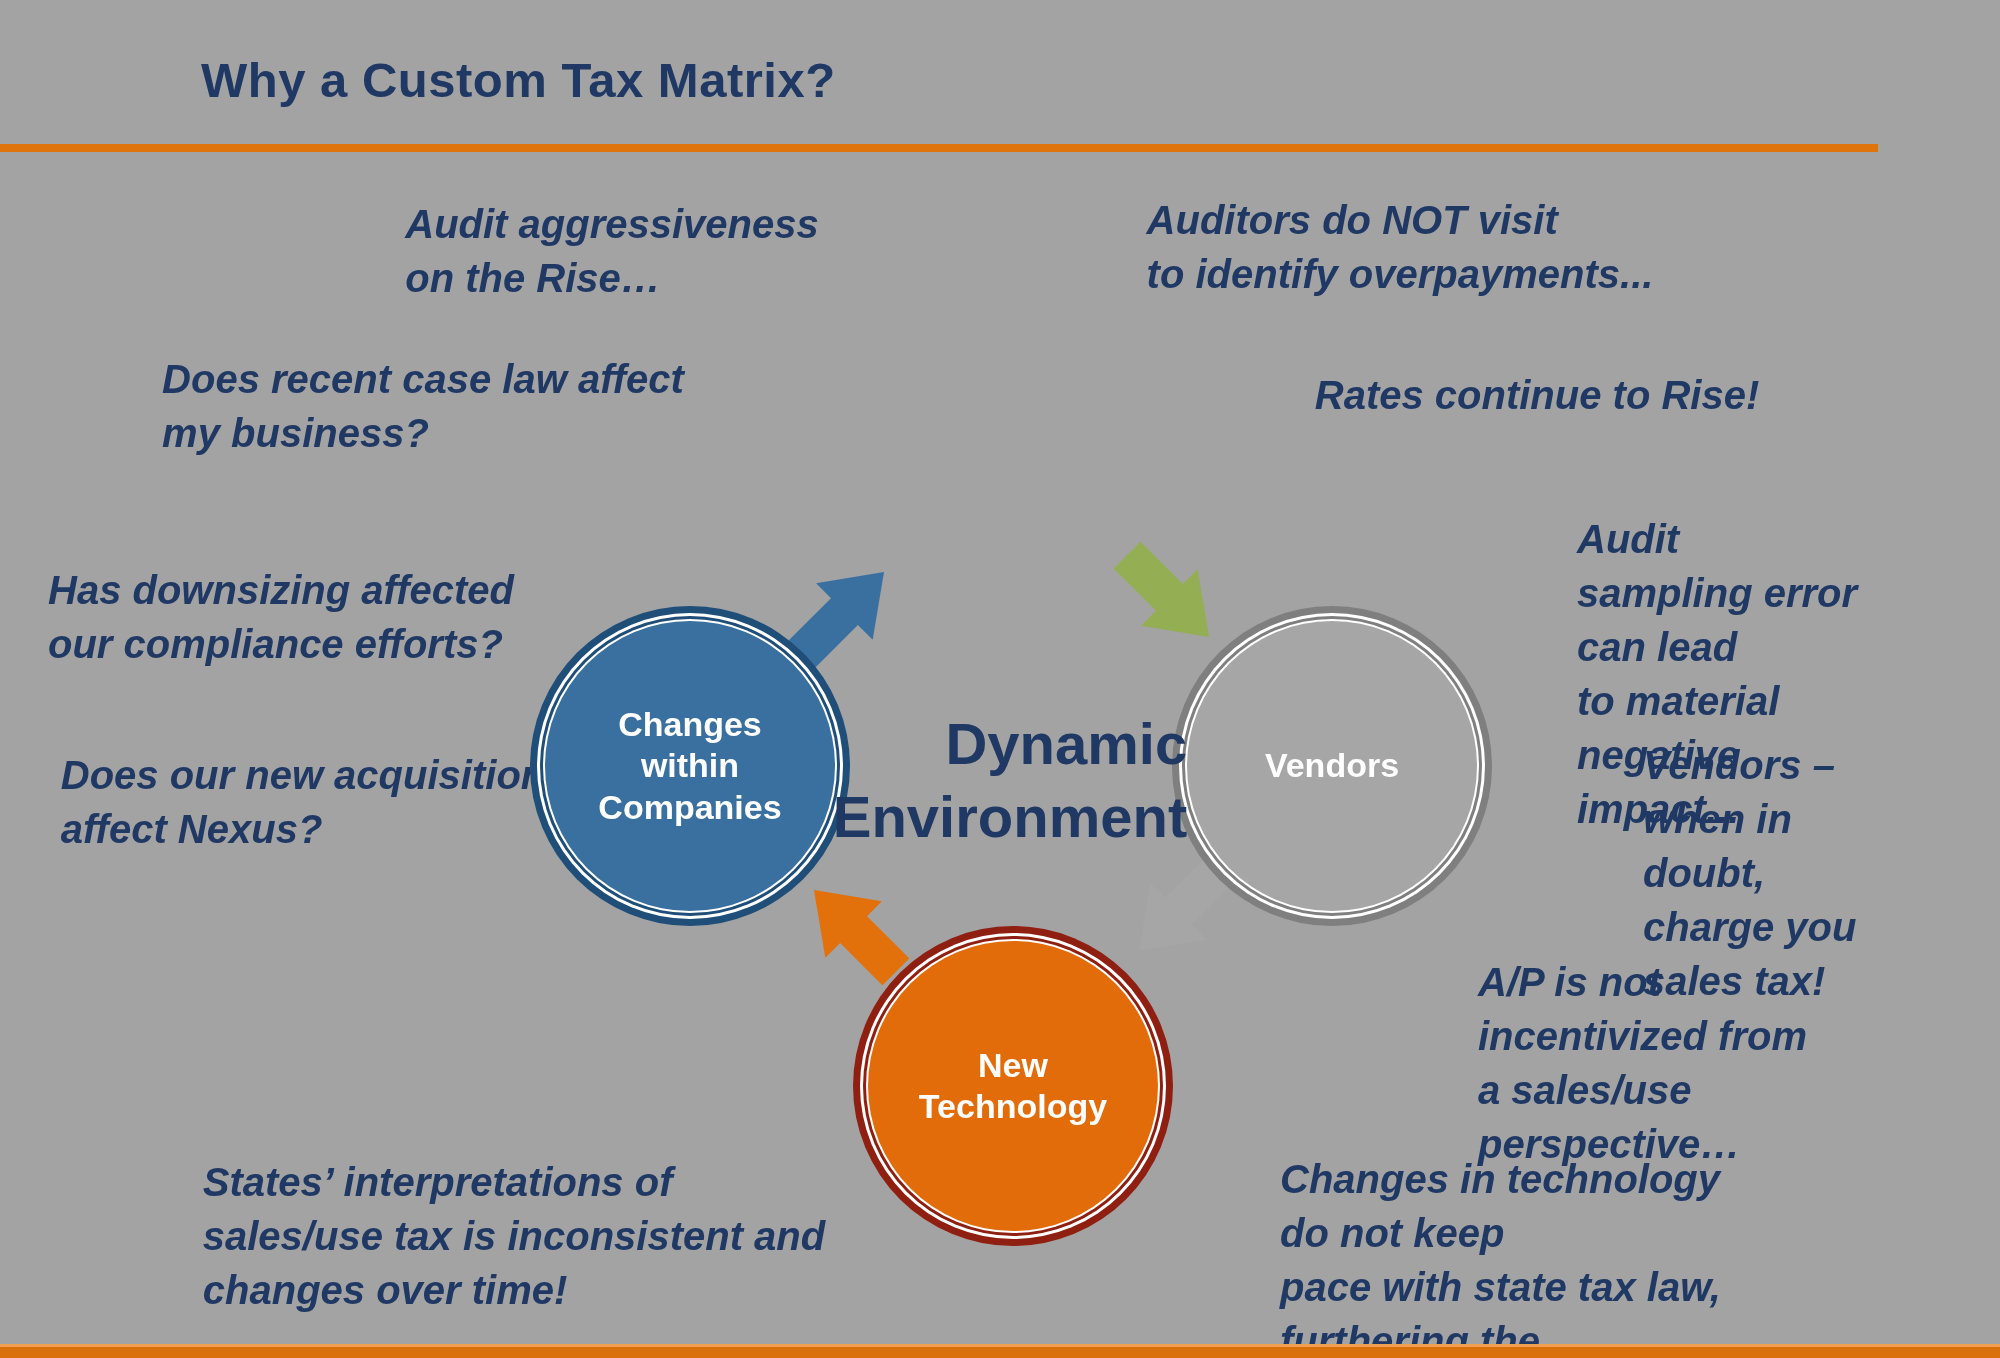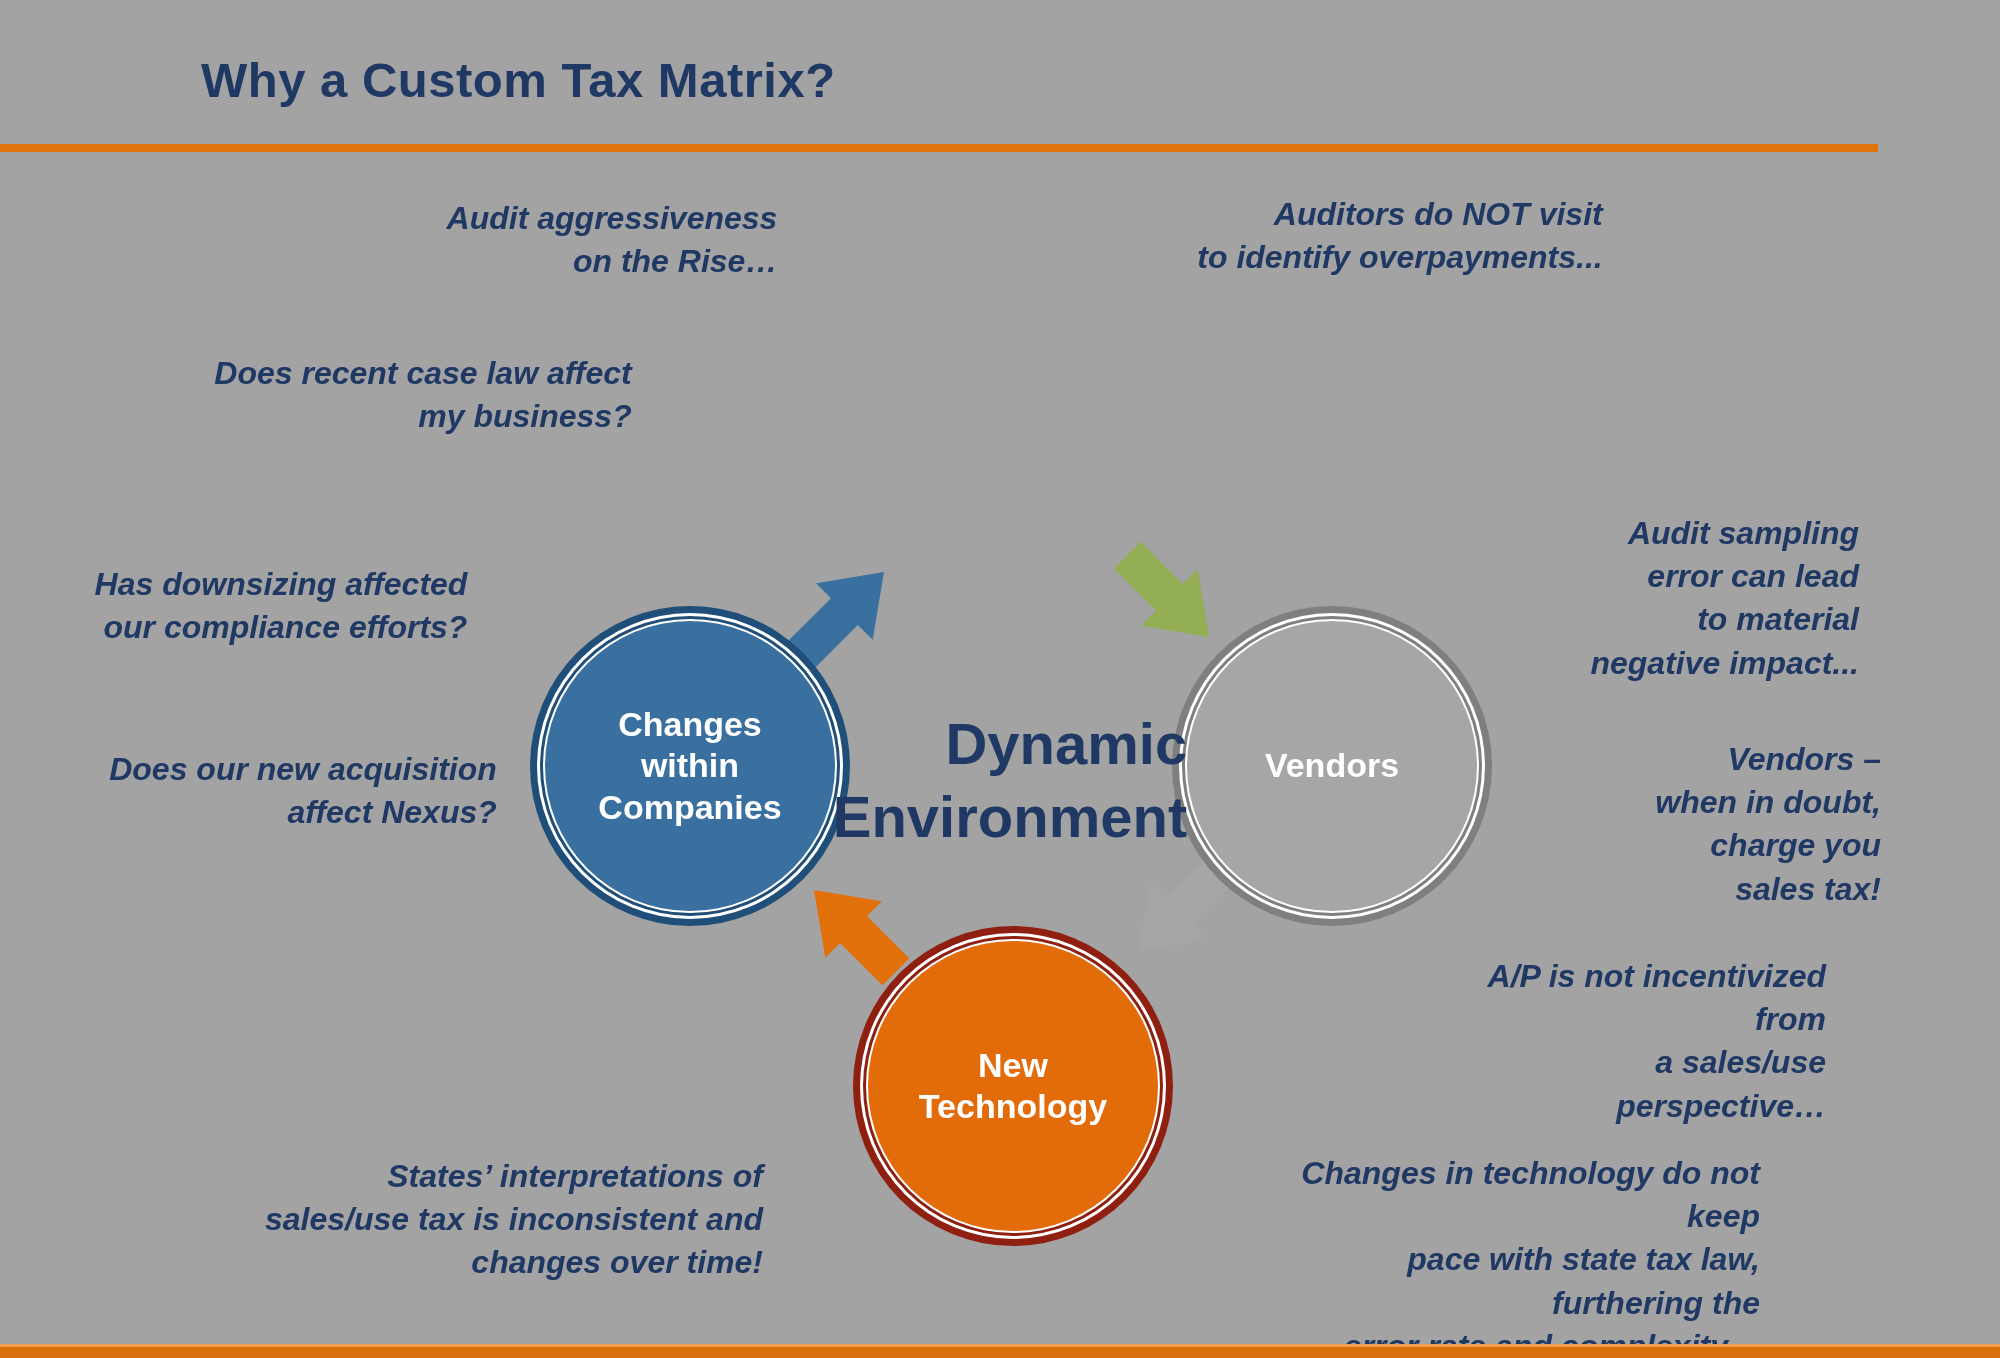--- a/index.html
+++ b/index.html
@@ -13,22 +13,22 @@
   }
   .title-rule{
     position:absolute;left:0;top:144px;width:1878px;height:8px;background:#E0740C;
   }
   .footer-bar{
     position:absolute;left:0;top:1344px;width:2000px;height:14px;background:#D9700B;
     border-top:3px solid #F0A050;box-sizing:border-box;
   }
   .annotation{
     position:absolute;transform:translateX(-50%);
-    font-size:32px;font-weight:bold;font-style:italic;color:#1F3864;
-    text-align:right;line-height:1.35;white-space:pre-line;
+    font-size:40px;font-weight:bold;font-style:italic;color:#1F3864;
+    text-align:left;line-height:1.35;white-space:pre-line;
   }
   .node{
     position:absolute;width:290px;height:290px;border-radius:50%;
     display:flex;align-items:center;justify-content:center;
   }
   .node-label{
     font-size:34px;font-weight:bold;color:#ffffff;text-align:center;
     line-height:1.22;white-space:pre-line;
   }
   .center-label{
@@ -45,20 +45,21 @@
 
   <div class="page-title">Why a Custom Tax Matrix?</div>
   <div class="title-rule"></div>
 
   <div class="annotation" style="left:612px;top:197px;">Audit aggressiveness
 on the Rise…</div>
   <div class="annotation" style="left:1400px;top:193px;">Auditors do NOT visit
 to identify overpayments...</div>
   <div class="annotation" style="left:423px;top:352px;">Does recent case law affect
 my business?</div>
+  <div class="annotation" style="left:1537px;top:368px;">Rates continue to Rise!</div>
   <div class="annotation" style="left:281px;top:523px;margin-top:40px;">Has downsizing affected
 our compliance efforts?</div>
   <div class="annotation" style="left:1680px;top:512px;margin-left:38px;">Audit sampling error can lead
 to material negative impact...</div>
   <div class="annotation" style="left:303px;top:748px;">Does our new acquisition
 affect Nexus?</div>
   <div class="annotation" style="left:1762px;top:738px;">Vendors – when in doubt,
 charge you sales tax!</div>
   <div class="annotation" style="left:1652px;top:955px;">A/P is not incentivized from
 a sales/use perspective…</div>

